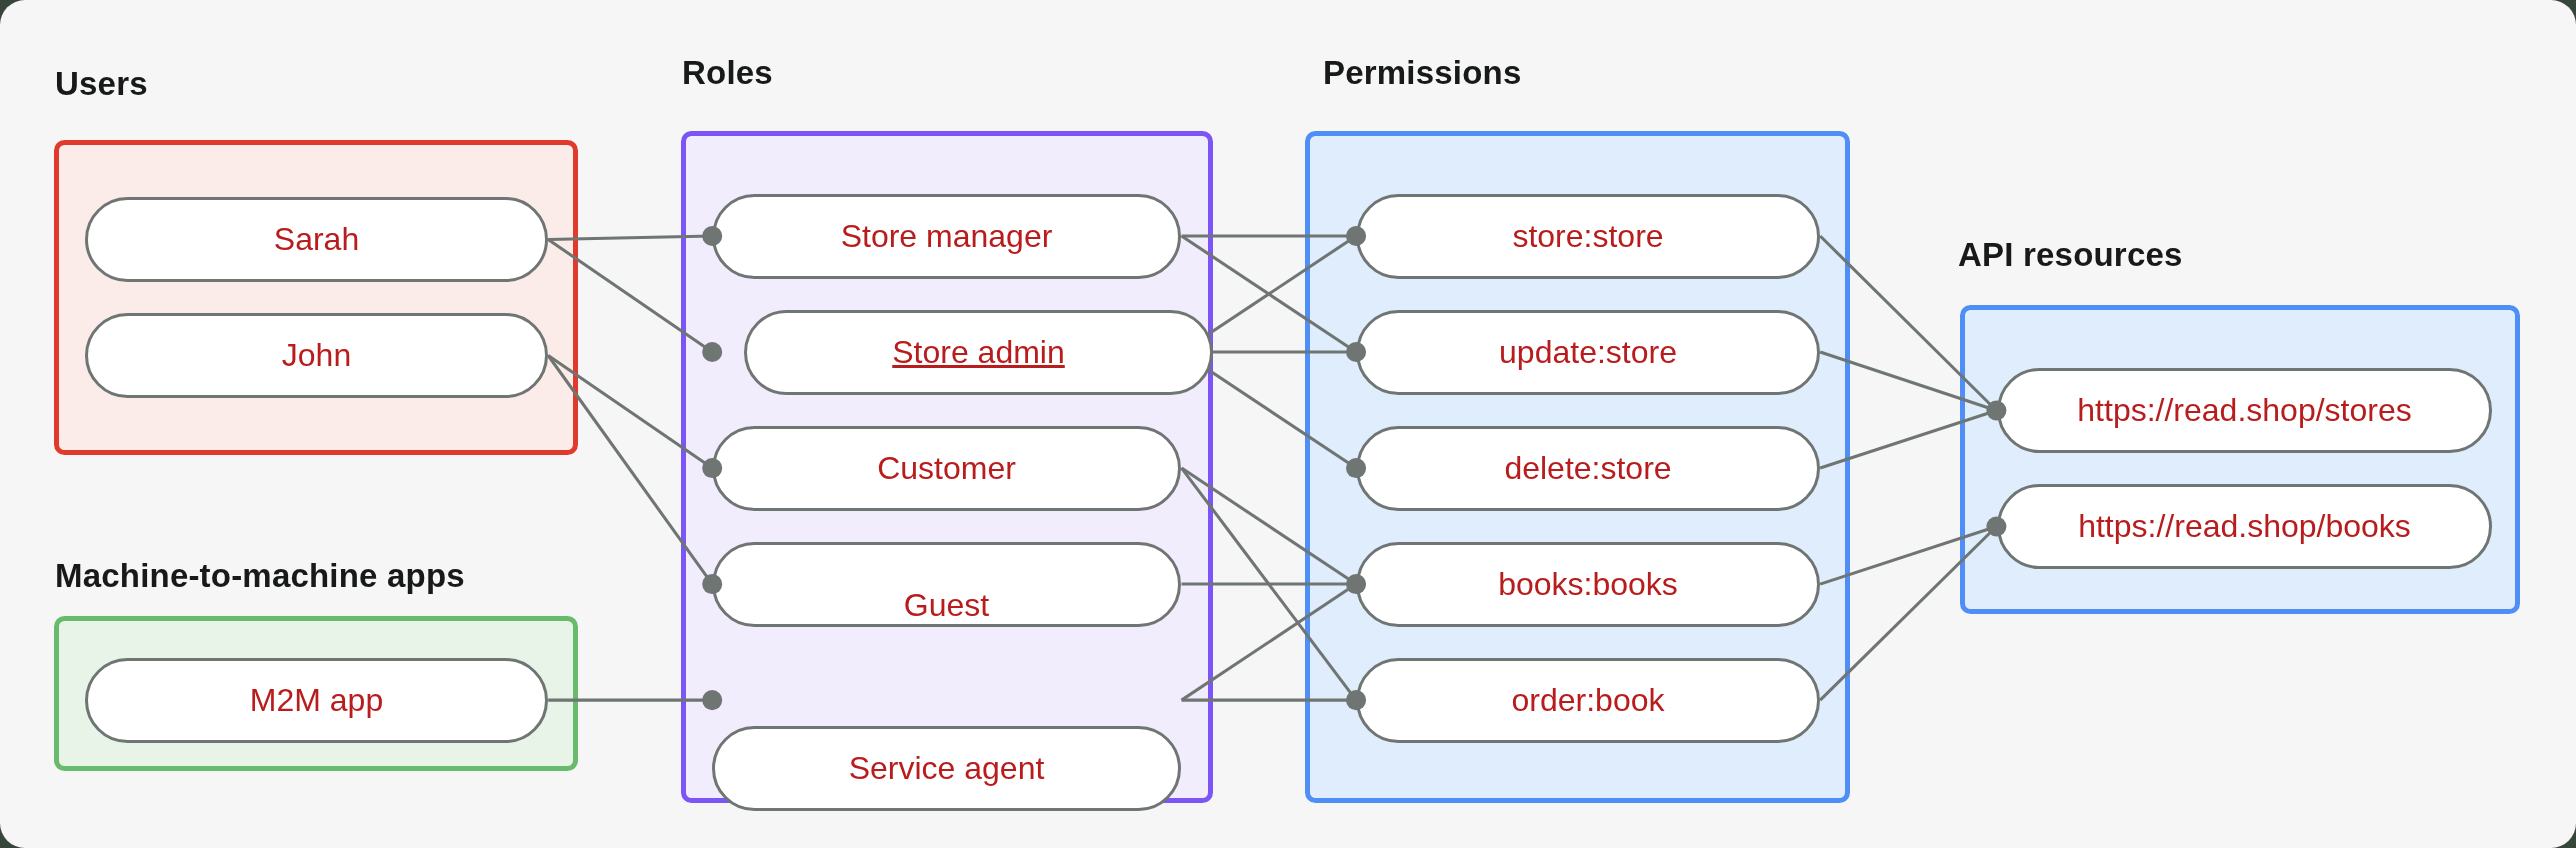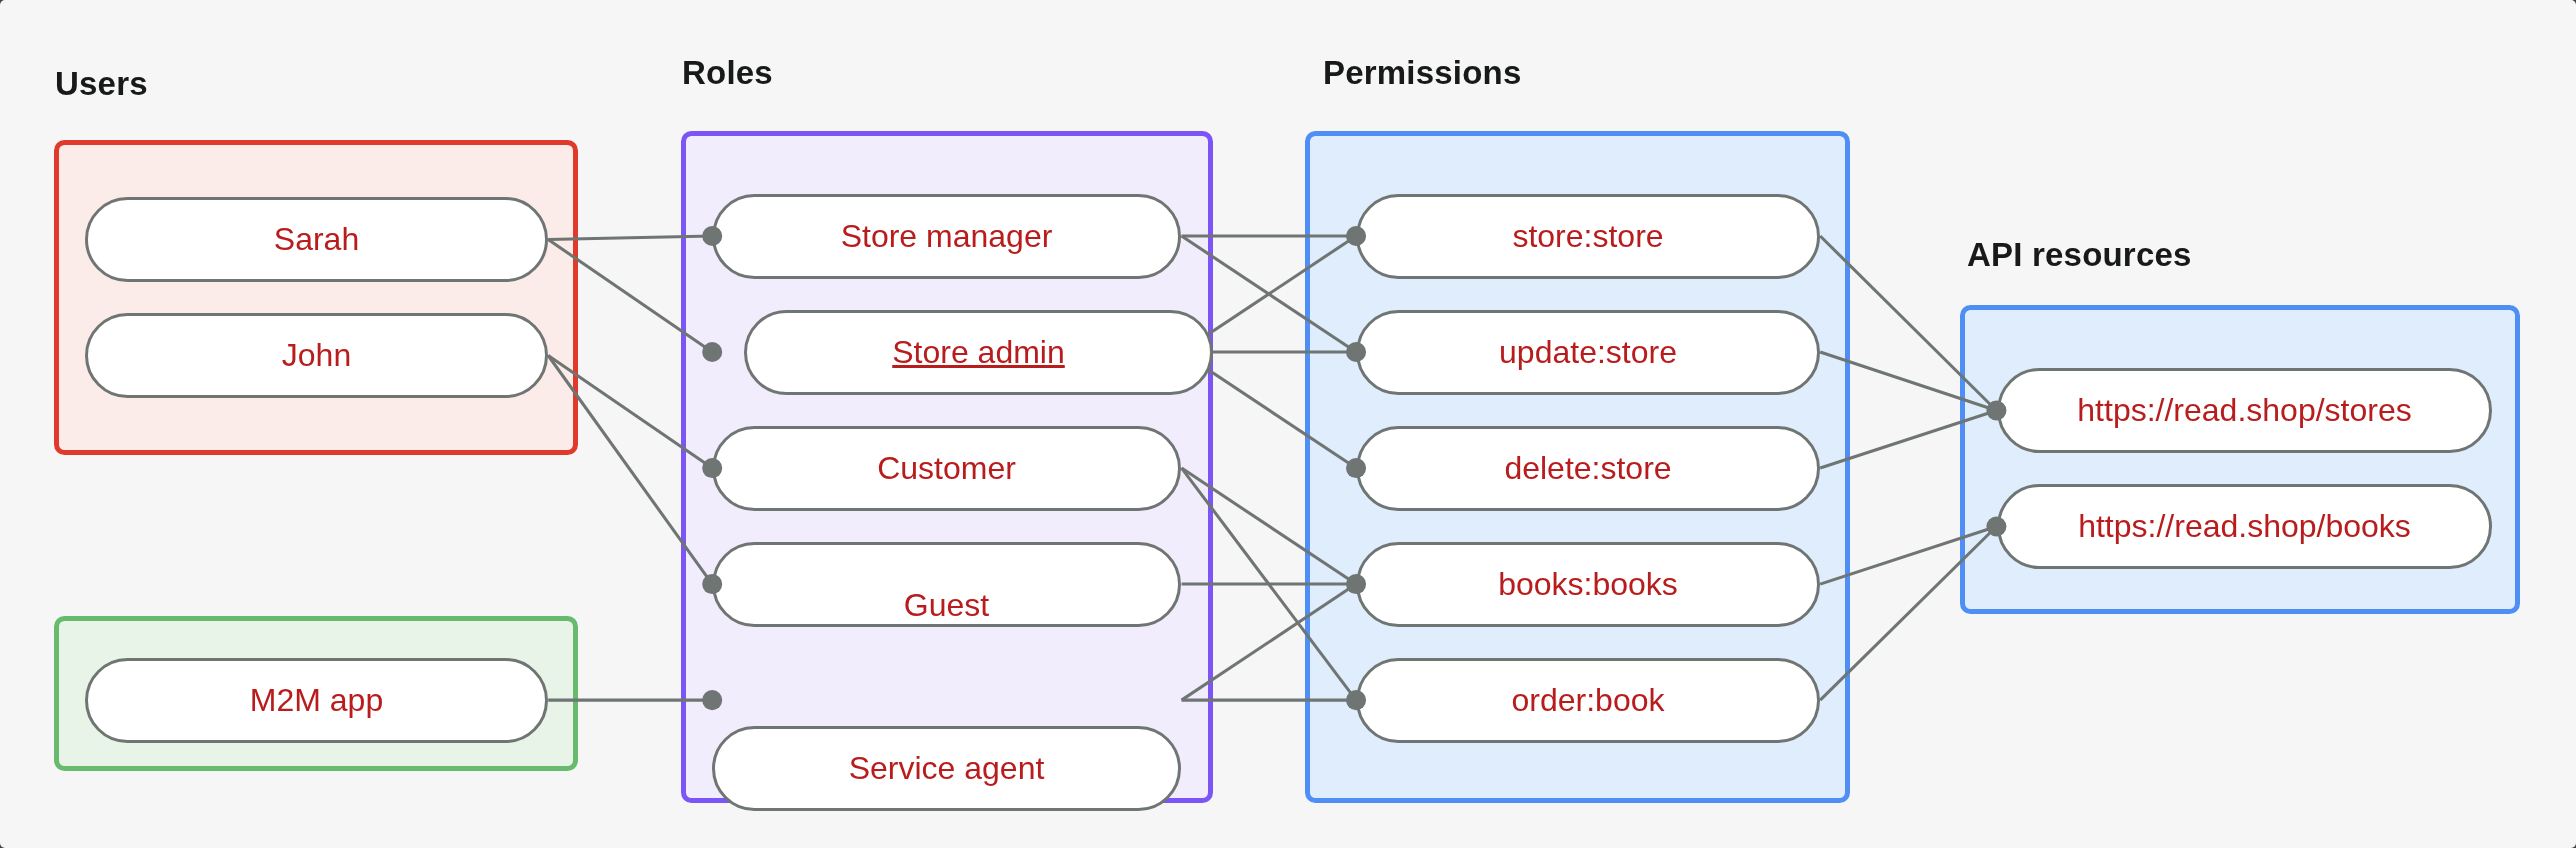--- a/index.html
+++ b/index.html
@@ -6,21 +6,21 @@
   body{
     width:2576px;height:848px;
     background:#37453b;
     font-family:"Liberation Sans", sans-serif;
     overflow:hidden;
   }
   .stage{position:relative;width:2576px;height:848px;}
   .canvas{
     position:absolute;inset:0;
     background:#f5f6f5;
-    border-radius:5px;
+    border-radius:25px;
   }
   .group-label{
     position:absolute;
     font-size:33px;font-weight:600;color:#16191 8;
     color:#171a19;
     letter-spacing:0.2px;
     white-space:nowrap;
   }
   .group-box{
     position:absolute;
@@ -45,29 +45,30 @@
 </style>
 </head>
 <body>
 
 <div class="stage">
   <div class="canvas">
 
     <span class="group-label" style="left:55px;top:65px;">Users</span>
     <div class="group-box" id="box-users" style="left: 54px; top: 140px; width: 524px; height: 315px; border-color: rgb(224, 58, 44); background: rgb(252, 236, 233);"></div>
 
+    <span class="group-label" style="left:55px;top:557px;">Machine-to-machine apps</span>
     <div class="group-box" id="box-m2m" style="left: 54px; top: 616px; width: 524px; height: 155px; border-color: rgb(104, 187, 108); background: rgb(231, 244, 231);"></div>
 
     <span class="group-label" style="left:682px;top:54px;">Roles</span>
     <div class="group-box" id="box-roles" style="left: 681px; top: 131px; width: 532px; height: 672px; border-color: rgb(123, 85, 246); background: rgb(242, 237, 253);"></div>
 
     <span class="group-label" style="left:1323px;top:54px;text-align:right;">Permissions</span>
     <div class="group-box" id="box-permissions" style="left: 1305px; top: 131px; width: 545px; height: 672px; border-color: rgb(78, 142, 245); background: rgb(223, 237, 252);"></div>
 
-    <span class="group-label" style="left:1958px;top:236px;margin-left:9px;">API resources</span>
+    <span class="group-label" style="left:1958px;top:236px;">API resources</span>
     <div class="group-box" id="box-api" style="left: 1960px; top: 305px; width: 560px; height: 309px; border-color: rgb(78, 142, 245); background: rgb(223, 237, 252);"></div>
 
     <svg id="edges-svg" width="2576" height="848" viewBox="0 0 2952 972">
         <line x1="628" y1="274.5" x2="816" y2="270.5" stroke="#6f7572" stroke-width="3.5"></line>
         <line x1="628" y1="274.5" x2="816" y2="403.5" stroke="#6f7572" stroke-width="3.5"></line>
         <line x1="628" y1="407.5" x2="816" y2="536.5" stroke="#6f7572" stroke-width="3.5"></line>
         <line x1="628" y1="407.5" x2="816" y2="669.5" stroke="#6f7572" stroke-width="3.5"></line>
         <line x1="628" y1="802.5" x2="816" y2="802.5" stroke="#6f7572" stroke-width="3.5"></line>
         <line x1="1354" y1="270.5" x2="1554" y2="270.5" stroke="#6f7572" stroke-width="3.5"></line>
         <line x1="1354" y1="270.5" x2="1554" y2="403.5" stroke="#6f7572" stroke-width="3.5"></line>

